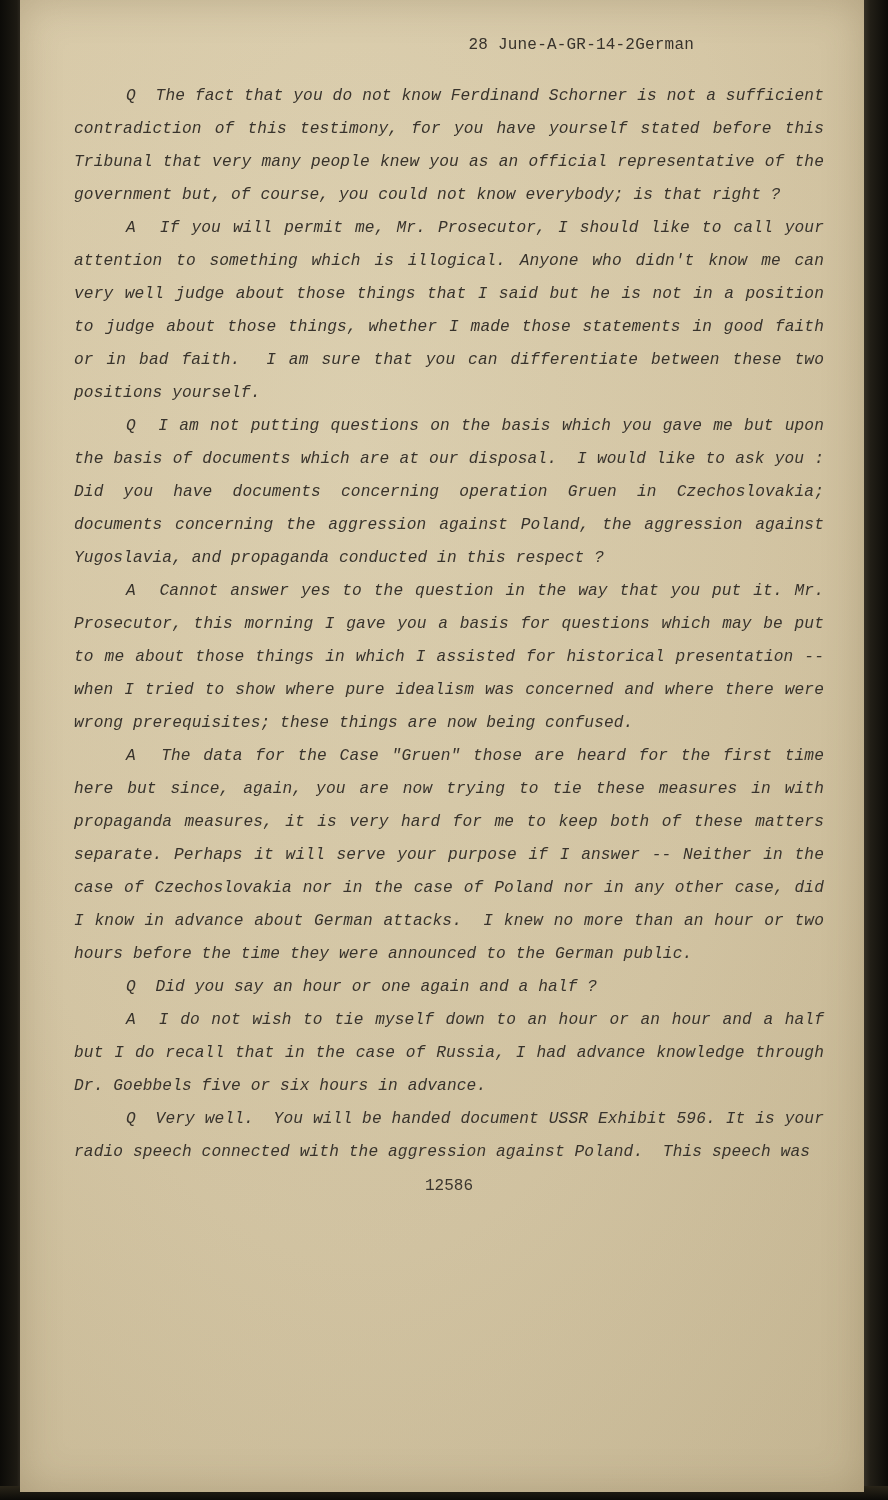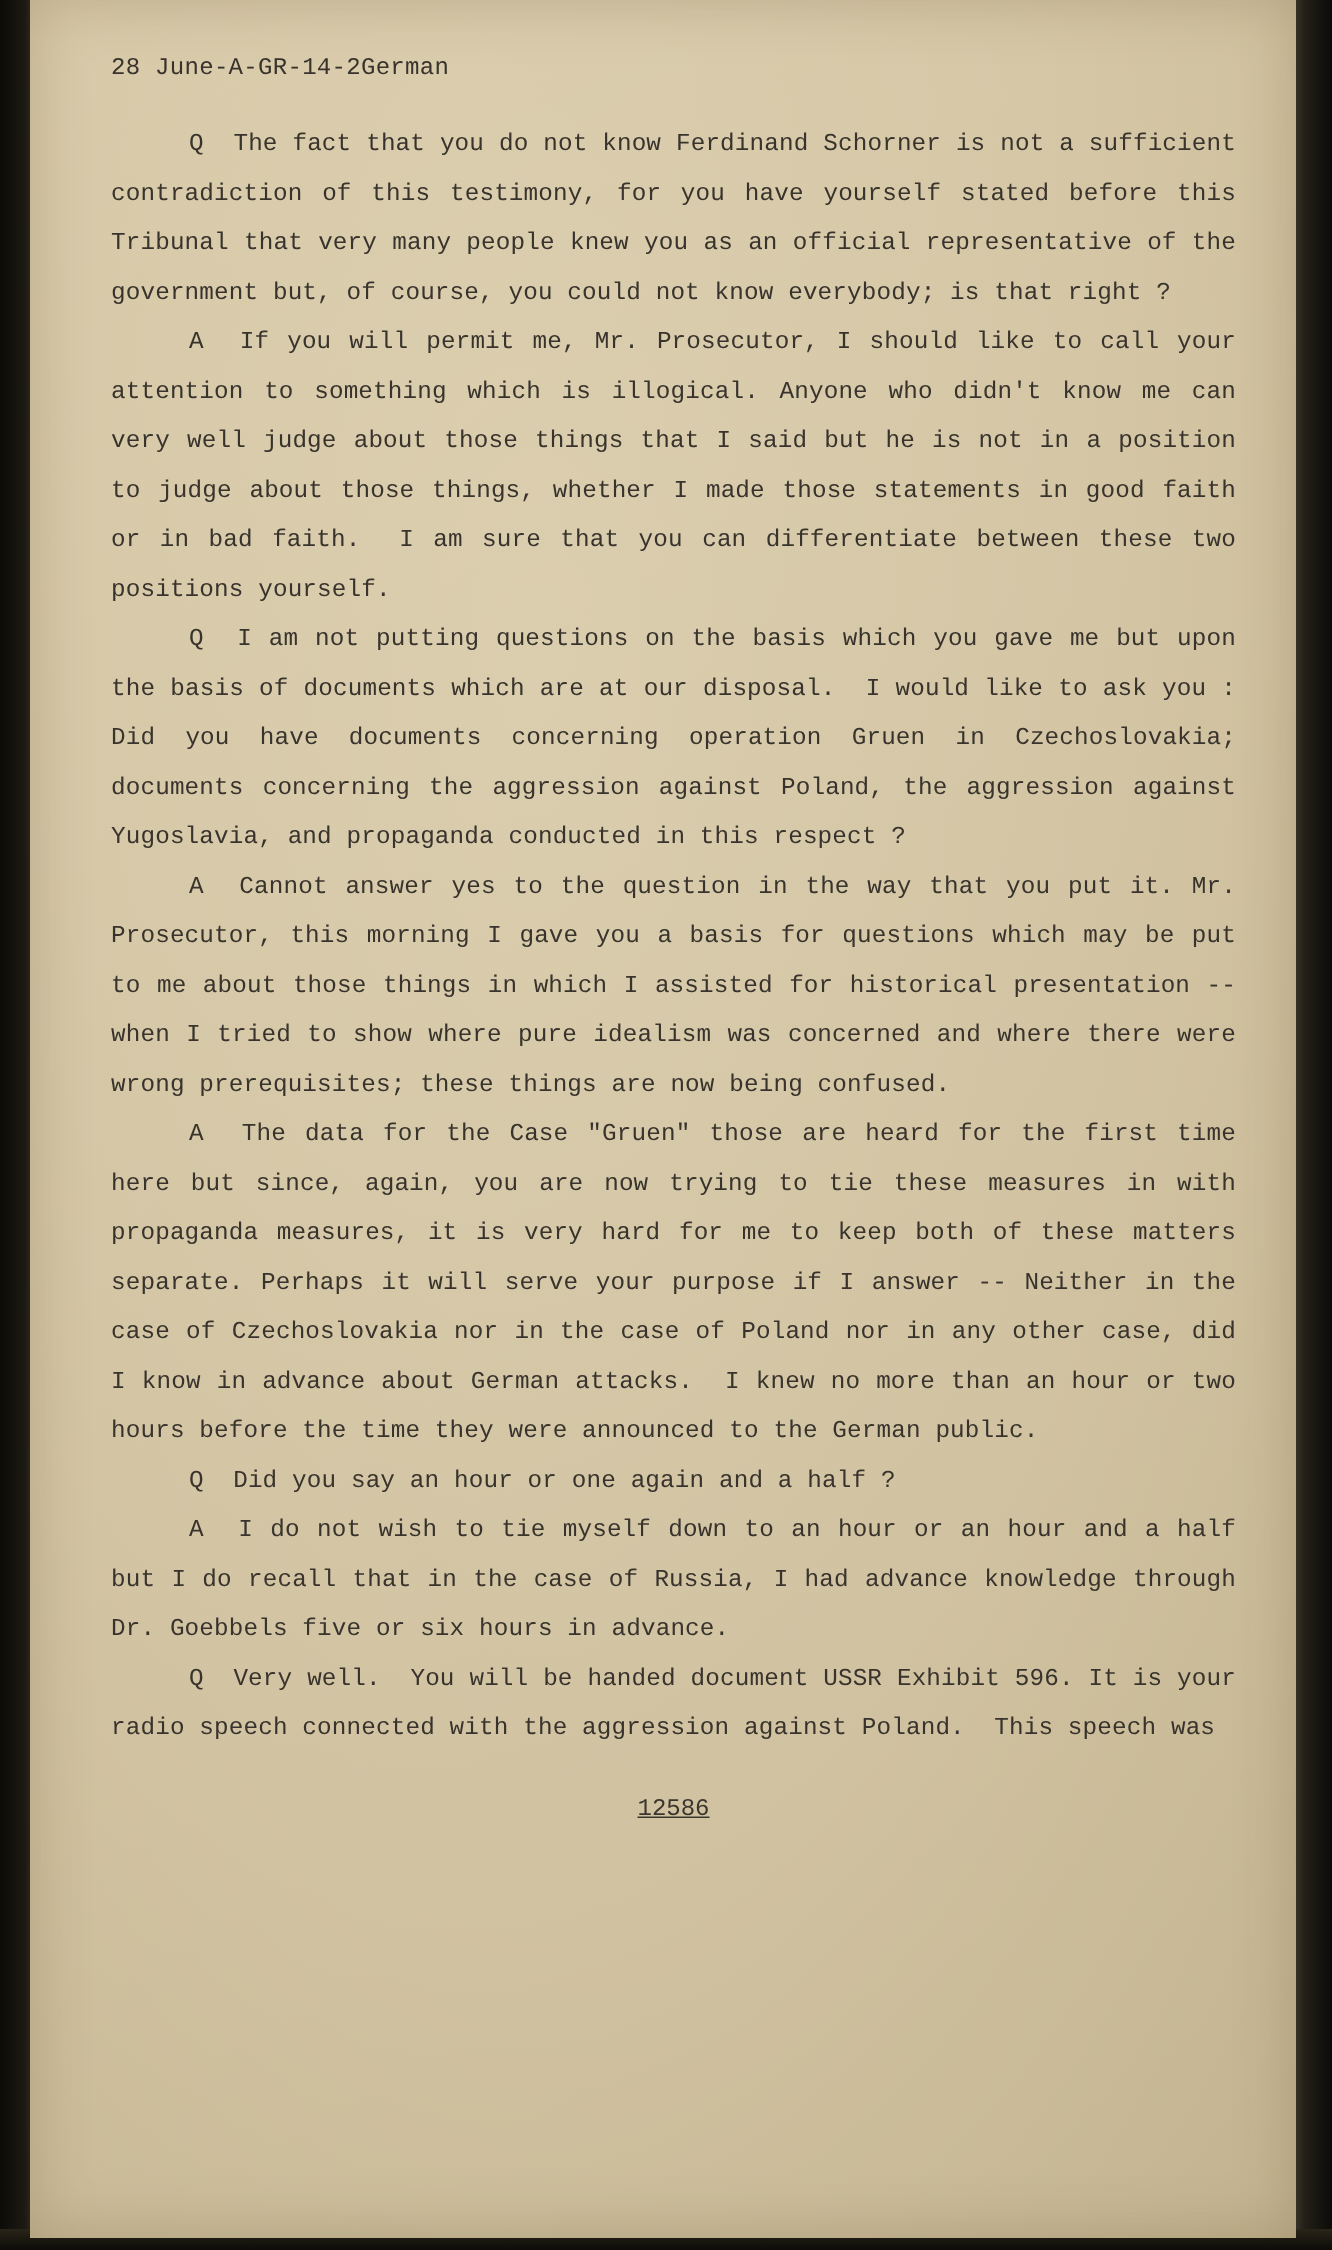--- a/index.html
+++ b/index.html
@@ -49,44 +49,44 @@
   }
   .content {
     position: absolute;
     left: 54px;
     right: 40px;
     top: 36px;
     color: #38332c;
   }
   .doc-header {
     display: flex;
-    justify-content: flex-start;
+    justify-content: flex-end;
     font-size: 16px;
     letter-spacing: 0.2px;
     margin-bottom: 26px;
     padding-right: 130px;
   }
   .body-text {
     font-size: 16.2px;
     line-height: 33px;
     letter-spacing: 0.1px;
+    font-style: italic;
   }
   .body-text p {
     margin: 0;
     text-indent: 52px;
     white-space: pre-wrap;
     text-align: justify;
     text-justify: inter-word;
   }
   .page-number {
     text-align: center;
     font-size: 16px;
-    margin-top: 28px;
+    margin-top: 8px;
     color: #3b362e;
-    text-decoration: underline;
   }
 </style>
 </head>
 <body>
 
 <div class="edge-shadow-left"></div>
 <div class="edge-shadow-right"></div>
 <div class="edge-shadow-bottom"></div>
 
 <div class="paper">

